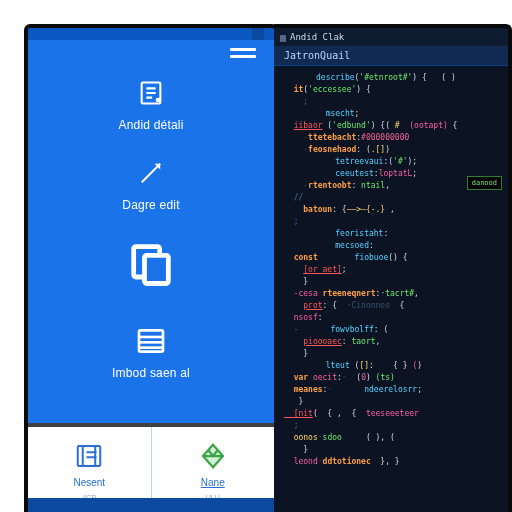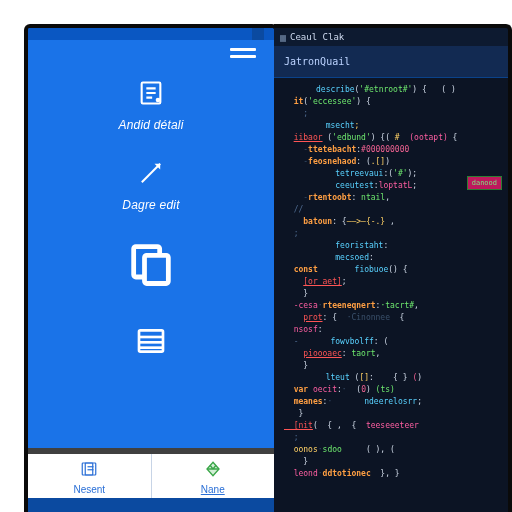--- a/index.html
+++ b/index.html
@@ -8,50 +8,50 @@
   .device {
     position:absolute; top:24px; left:24px; width:254px; height:488px;
     border:4px solid #0a0a0a; border-bottom:none; border-radius:6px 6px 0 0;
     background:#1a73e8; overflow:hidden;
   }
   .device .topbar { height:12px; background:#0a57c2; display:flex; justify-content:flex-end; }
   .device .topbar .tag { background:#0b4aa0; color:#cfe3ff; font-size:6px; padding:1px 6px; margin-right:10px;}
   .device .burger { display:flex; flex-direction:column; align-items:flex-end; gap:4px; padding:8px 18px 4px 0;}
   .device .burger span { width:26px; height:3px; background:#fff; border-radius:1px;}
   .menu { padding:4px 0 8px 0; }
-  .mi { display:flex; flex-direction:column; align-items:center; color:#fff; padding:10px 30px 14px; gap:8px;font-style:italic;}
+  .mi { display:flex; flex-direction:column; align-items:center; color:#fff; padding:10px 30px 14px; gap:8px;}
   .mi .lbl { font-size:12px; letter-spacing:.2px; }
   .ico-box { width:34px; height:34px; display:flex; align-items:center; justify-content:center; }
   .pencil { width:26px; height:2px; background:#fff; transform:rotate(-45deg); position:relative; }
   .pencil:before{content:"";position:absolute;right:-4px;top:-3px;border:4px solid transparent;border-left-color:#fff;}
   .big-ico { width:56px; height:56px; }
   .tiles {
-    position:absolute; left:0; right:0; bottom:0; height:64px; background:#fff;
-    border-top:6px solid #404040; display:flex;
+    position:absolute; left:0; right:0; bottom:0; height:89px; background:#fff;
+    border-top:4px solid #404040; display:flex;
   }
   .tile { flex:1; display:flex; flex-direction:column; align-items:center; justify-content:center; gap:6px;
           border-right:1px solid #c7d4e6; color:#2a6fd6; font-size:10px; padding:6px 2px 4px;}
   .tile:last-child{border-right:none;text-decoration:underline;}
   .tile svg{ width:30px; height:30px; }
   .tile .sub { color:#8aa2c2; font-size:7px; }
   .footerbar { position:absolute; left:0; right:0; bottom:0; height:14px; background:#0b4aa0; color:#cfe3ff; font-size:8px; display:flex; justify-content:space-between; padding:1px 10px;}
   
   .editor {
     position:absolute; top:24px; left:274px; width:238px; height:488px;
     border:4px solid #0a0a0a; border-left:none; border-bottom:none; border-radius:0 6px 0 0;
     background:#0c1424; overflow:hidden; font-family:Consolas,Menlo,monospace;
   }
   .ed-title { height:18px; background:#0d1a30; color:#cdd9ee; font-size:9px; display:flex; align-items:center; padding-left:6px; gap:4px;}
   .ed-title .dot { font-size:10px; color:#8aa2c2;}
-  .ed-tab { height:32px; background:#122a52; color:#bcd3ff; font-size:10px; display:flex; align-items:center; padding-left:10px; border-bottom:1px solid #0a428a;}
+  .ed-tab { height:20px; background:#122a52; color:#bcd3ff; font-size:10px; display:flex; align-items:center; padding-left:10px; border-bottom:1px solid #0a428a;}
   .code { padding:6px 6px 6px 10px; font-size:8px; line-height:12px; color:#cfd8e6; white-space:pre; }
   .c-key{color:#ff9f43;font-weight:bold;} .c-str{color:#6ee86e;} .c-fn{color:#59d2ff;margin-left:32px;}
   .c-num{color:#f06292;text-align:center;} .c-op{color:#ffd166;} .c-com{color:#4e6a8f;}
   .c-ws{color:#3a506b;} .c-mag{color:#ff5fa2;} .c-red{color:#ff5555;text-decoration:underline;}
-  .ed-badge{position:absolute; right:6px; top:148px; border:1px solid #2e7d32; background:#be185d; color:#7fe07f; font-size:7px; padding:2px 4px;}
+  .ed-badge{position:absolute; right:6px; top:148px; border:1px solid #2e7d32; background:#000000; color:#7fe07f; font-size:7px; padding:2px 4px;}
 </style>
 </head>
 <body>
 
 <div class="stage">
 
   <div class="device">
     <div class="topbar">
       <span class="tag"></span>
     </div>
@@ -94,20 +94,21 @@
 
       <div class="mi">
         <div class="ico-box">
           <svg viewBox="0 0 24 24" width="32" height="32" fill="none" stroke="#fff" stroke-width="2">
             <rect x="3" y="4" width="18" height="16" rx="1"></rect>
             <line x1="3" y1="9" x2="21" y2="9"></line>
               <line x1="3" y1="13" x2="21" y2="13"></line>
               <line x1="3" y1="17" x2="21" y2="17"></line>
           </svg>
         </div>
+        <span class="lbl">Imbod saen al</span>
       </div>
 
     </div>
 
     <div class="tiles">
       <div class="tile">
         <svg viewBox="0 0 24 24" fill="none" stroke="#2a6fd6" stroke-width="1.6">
           <rect x="3" y="4" width="14" height="16" rx="1"></rect>
             <rect x="7" y="4" width="14" height="16" rx="1"></rect>
           <line x1="10" y1="9" x2="18" y2="9"></line>
@@ -128,21 +129,21 @@
 
     <div class="footerbar">
       <span></span>
         <span></span>
     </div>
   </div>
 
   <div class="editor">
     <div class="ed-title">
       <span class="dot">▥</span>
-      <span>Ceaul Clak</span>
+      <span>Andid Clak</span>
     </div>
     <div class="ed-tab">
       <span>JatronQuail</span>
     </div>
     <div class="code" id="code-area"><div><span class="c-fn">describe</span><span>(</span><span class="c-str">'#etnroot#'</span><span>) {   ( )</span></div><div><span>  </span><span class="c-key">it</span><span>(</span><span class="c-str">'eccessee'</span><span>) {</span></div><div><span>    </span><span class="c-com">;</span></div><div><span>  </span><span class="c-fn">msecht</span><span class="c-op">;</span></div><div><span>  </span><span class="c-red">iibaor</span><span> (</span><span class="c-str">'edbund'</span><span>) {( </span><span class="c-op">#  </span><span class="c-mag">(ootapt)</span><span> {</span></div><div><span>    </span><span class="c-ws">-</span><span class="c-key">ttetebacht</span><span>:</span><span class="c-num">#000000000</span></div><div><span>    </span><span class="c-ws">-</span><span class="c-key">feosnehaod</span><span>: (</span><span class="c-op">.[]</span><span>)</span></div><div><span>    </span><span class="c-fn">tetreevaui</span><span>:(</span><span class="c-str">'#'</span><span>);</span></div><div><span>    </span><span class="c-fn">ceeutest</span><span>:</span><span class="c-mag">loptatL</span><span>;</span></div><div><span>    </span><span class="c-ws">-</span><span class="c-key">rtentoobt</span><span>: </span><span class="c-str">ntail</span><span>,</span></div><div><span class="c-com">  //</span></div><div><span>    </span><span class="c-key">batoun</span><span>: {</span><span class="c-op">——&gt;—{-.}</span><span> ,</span></div><div><span class="c-com">  ;</span></div><div><span>    </span><span class="c-fn">feoristaht</span><span>:</span></div><div><span>    </span><span class="c-fn">mecsoed</span><span>:</span></div><div><span>  </span><span class="c-key">const</span><span> </span><span class="c-fn">fiobuoe</span><span>() {</span></div><div><span>    </span><span class="c-red">[or aet]</span><span>;</span></div><div><span>    }</span></div><div><span>  </span><span class="c-mag">-cesa</span><span class="c-ws">·</span><span class="c-key">rteeneqnert</span><span>:</span><span class="c-str">·tacrt#</span><span>,</span></div><div><span>    </span><span class="c-red">prot</span><span>: {  </span><span class="c-ws">·Cinonnee</span><span>  {</span></div><div><span>  </span><span class="c-mag">nsosf</span><span>:</span></div><div><span>  </span><span class="c-com">-</span><span class="c-fn">fowvbolff</span><span>: (</span></div><div><span>    </span><span class="c-red">pioooaec</span><span>: </span><span class="c-str">taort</span><span>,</span></div><div><span>    }</span></div><div><span>  </span><span class="c-fn">lteut</span><span> (</span><span class="c-op">[]</span><span>:    { } </span><span class="c-num">(</span><span>)</span></div><div><span>  </span><span class="c-key">var</span><span> </span><span class="c-mag">oecit</span><span>:</span><span class="c-ws">·</span><span>  (</span><span class="c-num">0</span><span>) </span><span class="c-str">(ts)</span></div><div><span>  </span><span class="c-key">meanes</span><span>:</span><span class="c-ws">·</span><span class="c-fn">ndeerelosrr</span><span>;</span></div><div><span>   }</span></div><div><span class="c-red">  [nit</span><span>(  { ,  {  </span><span class="c-mag">teeseeeteer</span></div><div><span class="c-com">  ;</span></div><div><span>  </span><span class="c-op">oonos</span><span class="c-ws">·</span><span class="c-str">sdoo</span><span>     ( ), (</span></div><div><span>    }</span></div><div><span>  </span><span class="c-mag">leond</span><span class="c-ws">·</span><span class="c-key">ddtotionec</span><span>  }, }</span></div></div>
     <div class="ed-badge">danood</div>
   </div>
 
 </div>
 

